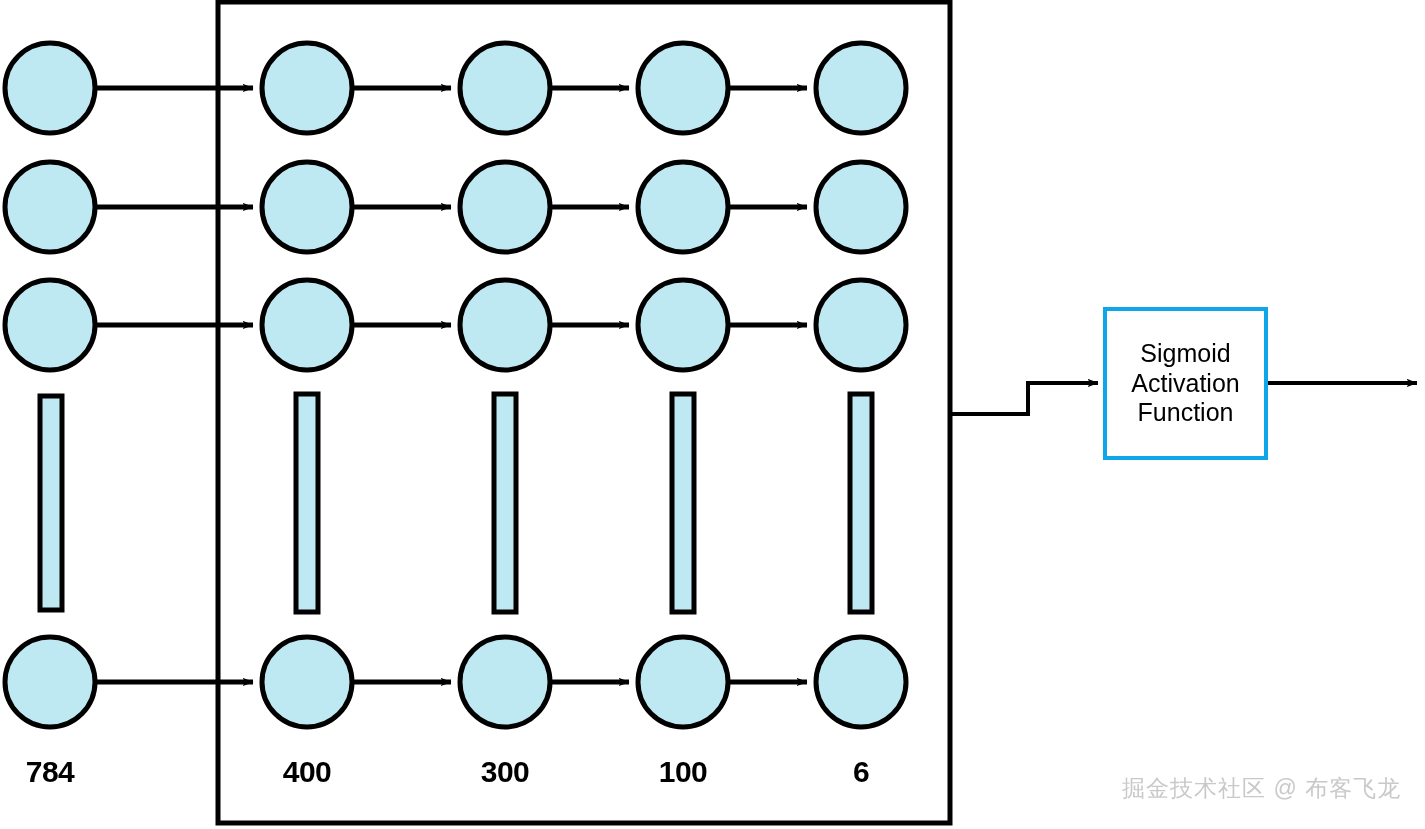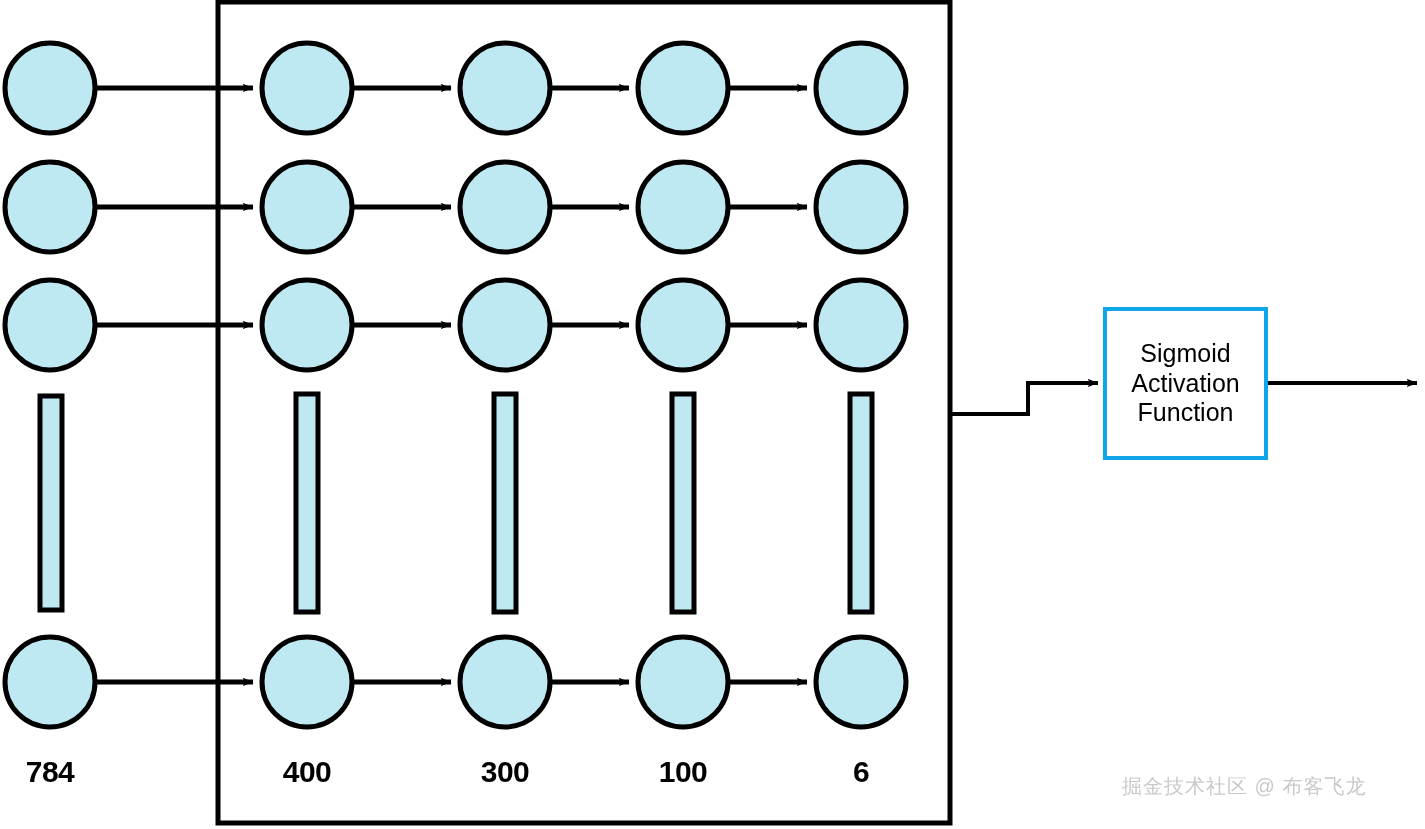--- a/index.html
+++ b/index.html
@@ -56,21 +56,21 @@
     font-size: 25px;
     font-weight: 400;
     color: #000000;
     white-space: nowrap;
   }
   #watermark {
     position: absolute;
     left: 1122px;
     top: 773px;
     font-family: "Liberation Sans", sans-serif;
-    font-size: 20px;
+    font-size: 23px;
     color: #c9c9c9;
     white-space: nowrap;
     letter-spacing: 1px;
     user-select: none;
   }
 </style>
 </head>
 <body>
 
 <div id="canvas">

